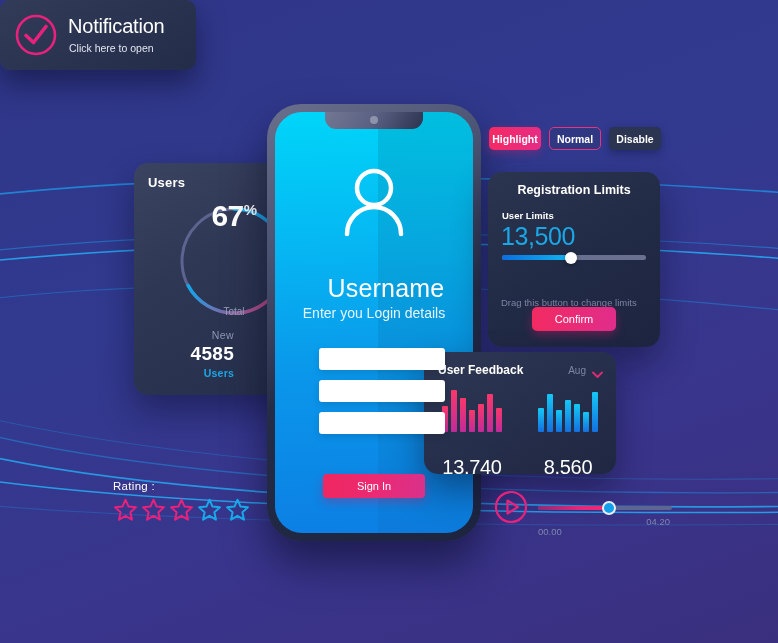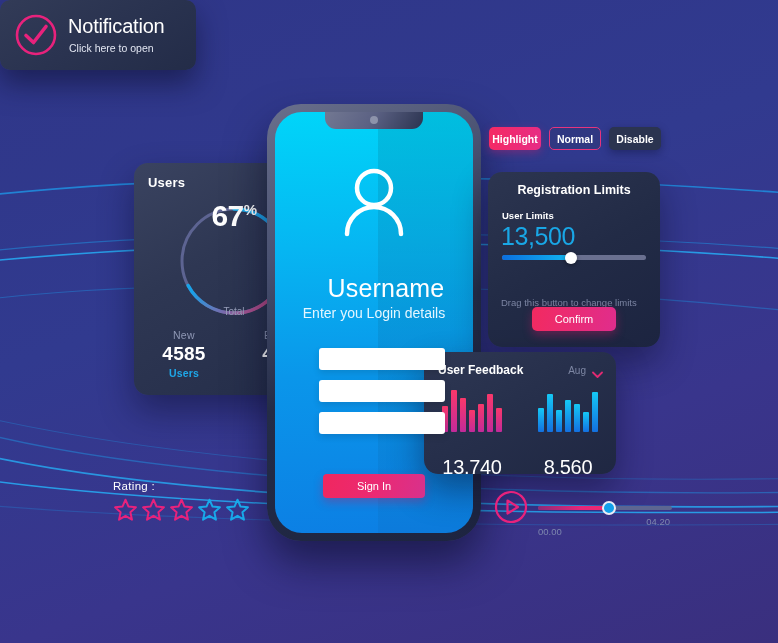--- a/index.html
+++ b/index.html
@@ -36,21 +36,21 @@
   .donut-wrap { position:absolute; left:40px; top:38px; width:120px; height:120px; }
   .donut-center {
     position:absolute; inset:0; display:flex; flex-direction:column;
     align-items:center; justify-content:space-between; padding-bottom:4px;
   }
   .donut-pct { color:#fff; font-size:30px; font-weight:bold; line-height:1; letter-spacing:-.5px;}
   .donut-pct sup { font-size:15px; font-weight:bold; vertical-align:super; }
   .donut-label { color:#98a0bb; font-size:10px; margin-top:4px; }
 
   .stats-row { position:absolute; left:0; bottom:16px; width:100%; display:flex; }
-  .stat { flex:1; text-align:center; }
+  .stat { flex:1; text-align:right; }
   .stat .k { color:#8e97b4; font-size:10.5px; letter-spacing:.4px; }
   .stat .v { color:#ffffff; font-size:19px; font-weight:bold; margin-top:2px; letter-spacing:.3px;}
   .stat .u { font-size:10.5px; font-weight:bold; margin-top:2px; letter-spacing:.2px;}
   .u.cyan { color:#1ea7e8; }
   .u.pink { color:#e82a7a; }
 
   
   #phone {
     position:absolute; left:267px; top:104px; width:214px; height:437px;
     border-radius: 34px;

